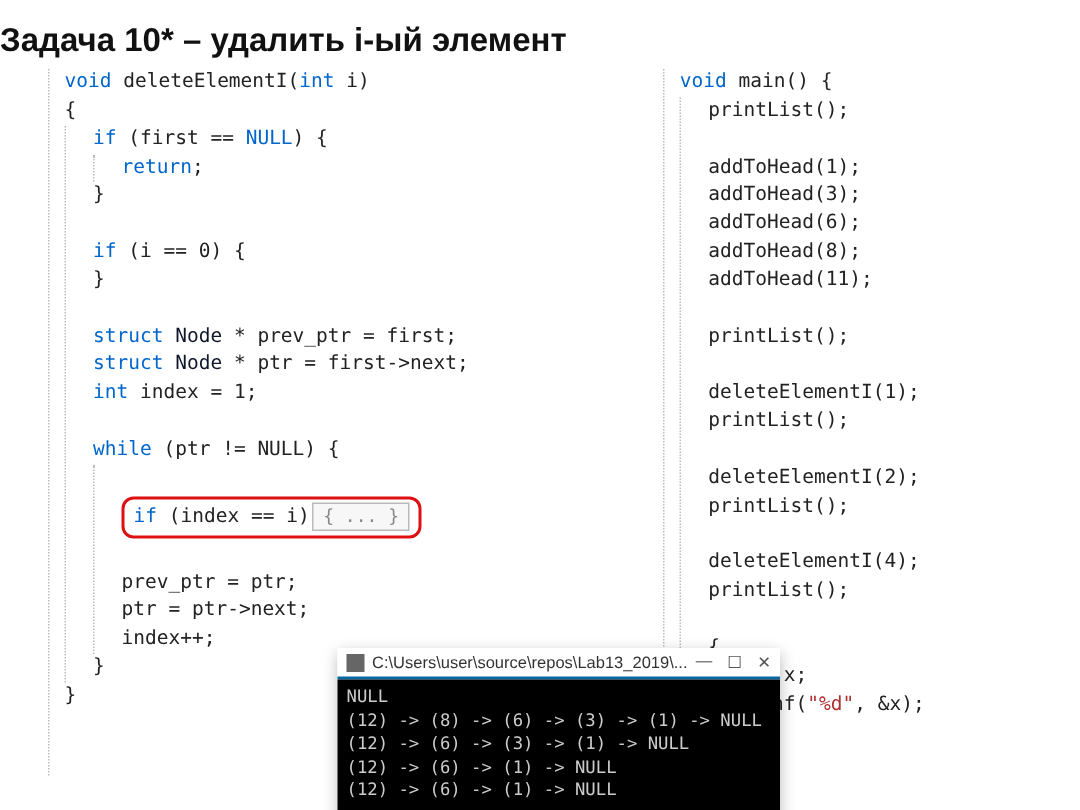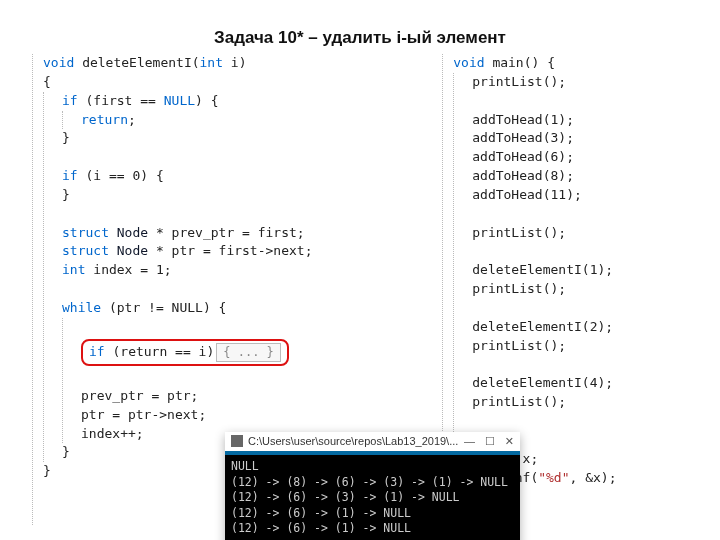--- a/index.html
+++ b/index.html
@@ -9,23 +9,22 @@
     background: #fff;
     font-family: Consolas, "Courier New", monospace;
     font-size: 13px;
     color: #222;
     overflow: hidden;
     position: relative;
   }
   .title {
     font-family: Arial, sans-serif;
     font-weight: bold;
-    font-size: 17px;
-    text-align: center;
-    padding: 28px 0 6px 0;
+    font-size: 22px;
+    padding: 14px 0 6px 0;
     color: #111;
   }
   .columns {
     display: flex;
     flex-direction: row;
     padding: 0 32px;
   }
   .col-left {
     flex: 1.05;
     border-left: 1px dotted #bbb;
@@ -72,23 +71,24 @@
     left: 225px;
     top: 432px;
     width: 295px;
     background: #fff;
     box-shadow: 0 3px 10px rgba(0,0,0,0.3);
     font-family: "Segoe UI", Arial, sans-serif;
     font-size: 11px;
   }
   .console-title {
     display: flex;
+    align-items: center;
     background: #fff;
     padding: 3px 6px;
-    border-bottom: 4px solid #0369a1;
+    border-bottom: 2px solid #0369a1;
     color: #333;
   }
   .console-title .ico {
     width: 12px; height: 12px;
     background: #666;
     margin-right: 5px;
     display:inline-block;
   }
   .win-btns {
     margin-left: auto;
@@ -121,21 +121,21 @@
 
 <span class="kw">if</span> (<span>i</span> <span>==</span> <span>0</span>) {
 }
 
 <span class="kw">struct</span> <span class="ty">Node</span> * <span>prev_ptr</span> = <span>first</span>;
 <span class="kw">struct</span> <span class="ty">Node</span> * <span>ptr</span> = <span>first-&gt;next</span>;
 <span class="kw">int</span> <span>index</span> = <span>1</span>;
 
 <span class="kw">while</span> (<span>ptr != NULL</span>) {
 <span class="indent">
-<span class="redbox"><span class="kw">if</span> (<span>return == i</span>)<span class="collapsed">{ ... }</span></span>
+<span class="redbox"><span class="kw">if</span> (<span>index == i</span>)<span class="collapsed">{ ... }</span></span>
 
 <span>prev_ptr = ptr;</span>
 <span>ptr = ptr-&gt;next;</span>
 <span>index++;</span></span>}</span>}</pre>
   </div>
 
   <div class="col-right">
 <pre><span class="kw">void</span> <span>main</span>() {
 <span class="indent"><span>printList();</span>
 

